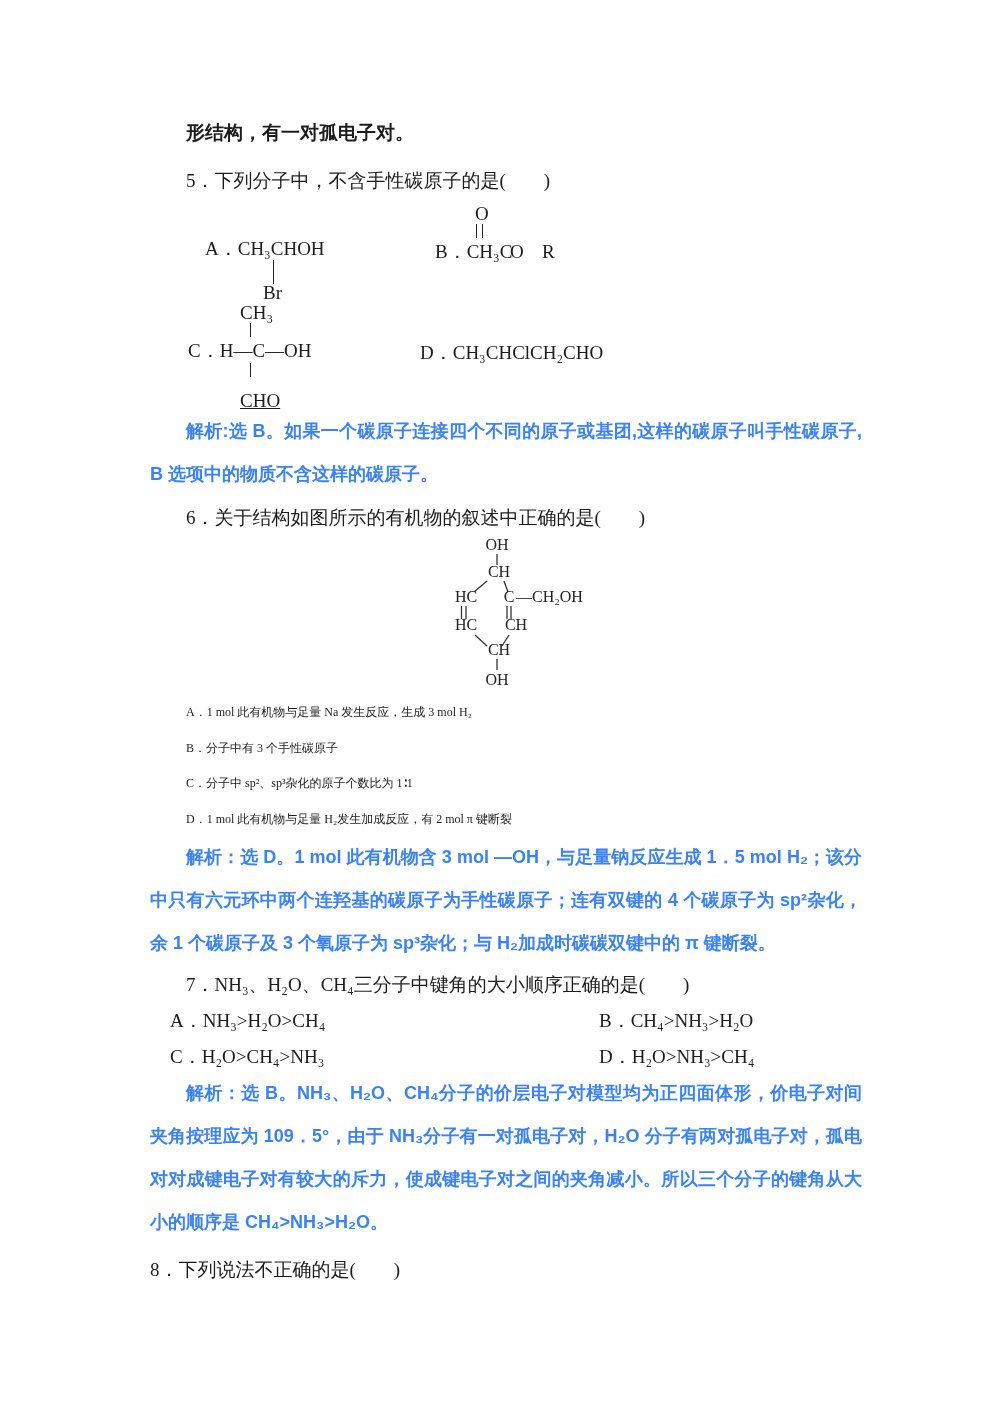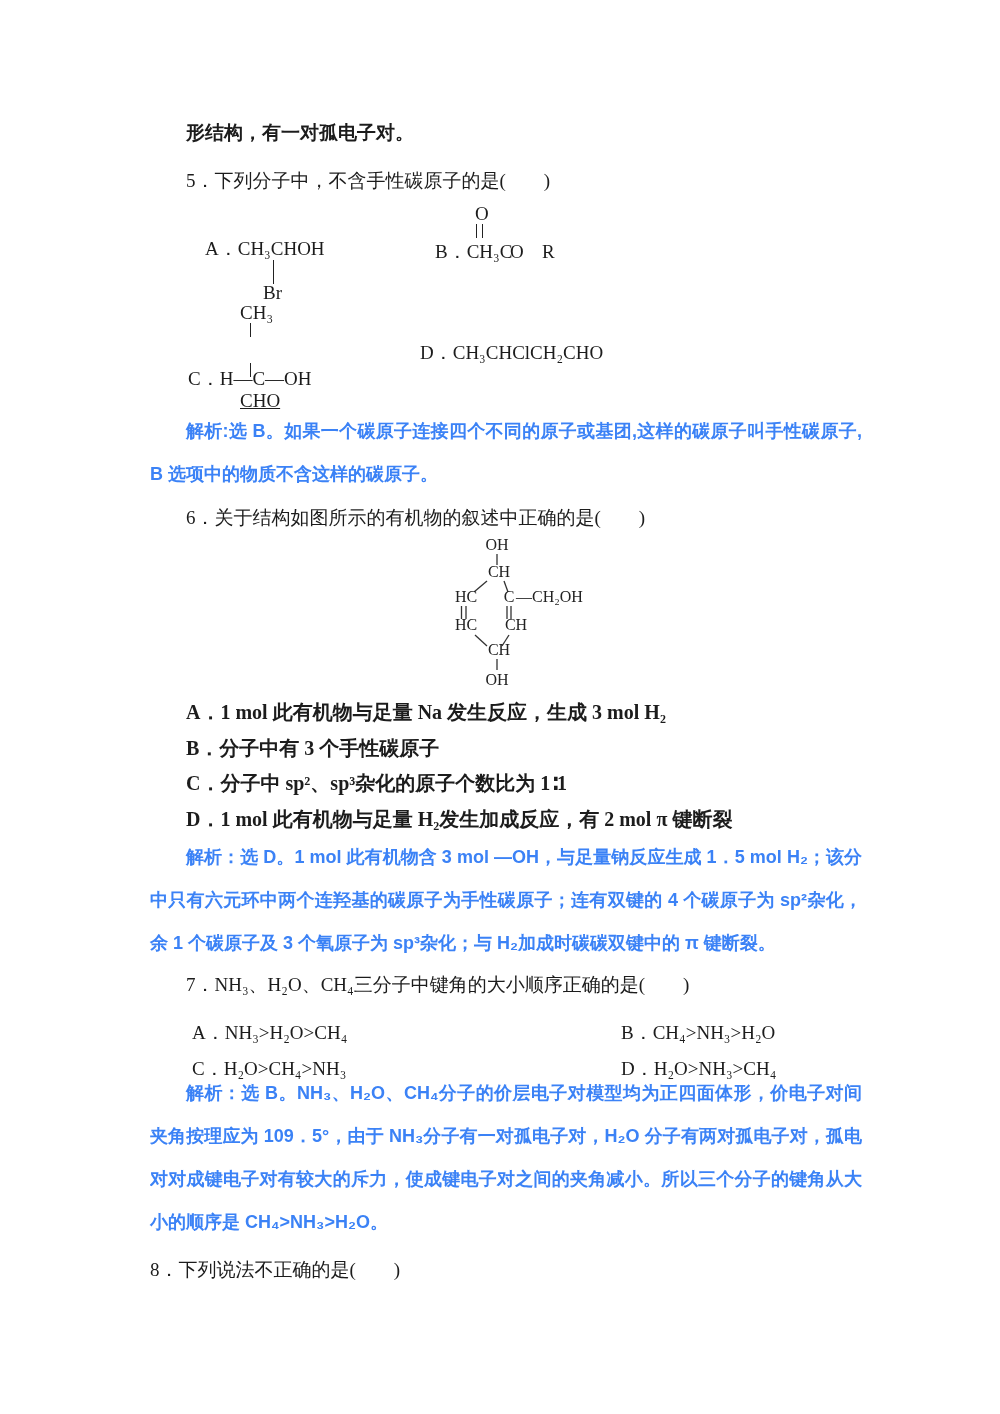--- a/index.html
+++ b/index.html
@@ -15,21 +15,21 @@
     font-family:Liberation Sans, sans-serif;
     font-weight:700;font-size:18px;width:712px;color:#3b82f6;
   }
   .jline{display:block;line-height:43px;white-space:nowrap;}
   .jline.just{text-align:justify;text-align-last:justify;white-space:normal;
     word-break:break-all;overflow:hidden;height:43px;}
   .boldline{
     font-family:"Liberation Sans","DejaVu Sans",sans-serif;
     font-weight:700;font-size:19px;line-height:26px;white-space:pre;
   }
-  .opts6 div{font-size:20px;line-height:35.5px;white-space:pre;padding-left:36px;font-weight:bold;}
+  .opts6 div{font-size:12px;line-height:35.5px;white-space:pre;padding-left:36px;}
   .optrow{position:relative;height:36px;font-size:19px;line-height:36px;white-space:pre;}
   .optrow .left{position:absolute;left:36px;top:0;}
   .optrow .right{position:absolute;left:465px;top:0;}
   .struct{font-size:19px;line-height:22px;}
   .struct span{position:absolute;white-space:pre;}
   .vline{position:absolute;width:0;border-left:1.6px solid #222;}
   .dblv{position:absolute;width:5px;border-left:1.6px solid #222;border-right:1.6px solid #222;}
   svg text{font-family:"Liberation Serif","DejaVu Serif",serif;font-size:16px;fill:#222;}
   svg line{stroke:#333;stroke-width:1.3;}
 </style>
@@ -50,21 +50,21 @@
   <span style="left:52px;top:0;">O</span>
   <div class="dblv" style="left:53px;top:21px;height:14px;"></div>
   <span style="left:12px;top:38px;font-family:Liberation Serif, serif;">B．CH₃C</span>
   <span style="left:87px;top:38px;">O</span>
   <span style="left:119px;top:38px;">R</span>
 </div>
 
 <div class="abs struct" style="left:188px;top:302px;width:200px;height:100px;">
   <span style="left:52px;top:0;">CH₃</span>
   <div class="vline" style="left:62px;top:21px;height:14px;"></div>
-  <span style="left:0;top:38px;margin-top:28px;">C．H—C—OH</span>
+  <span style="left:0;top:38px;">C．H—C—OH</span>
   <div class="vline" style="left:62px;top:61px;height:14px;"></div>
   <span style="left:52px;top:88px;text-decoration:underline;">CHO</span>
 </div>
 
 <div class="abs struct" style="left:420px;top:340px;width:260px;height:26px;">
   <span style="left:0;top:2px;">D．CH₃CHClCH₂CHO</span>
 </div>
 
 <div class="abs jiexi" style="left:150px;top:410px;">
   <span class="jline just indent">解析:选 B。如果一个碳原子连接四个不同的原子或基团,这样的碳原子叫手性碳原子,</span>
@@ -103,21 +103,21 @@
 </div>
 
 <div class="abs jiexi" style="left:150px;top:836px;">
   <span class="jline just indent">解析：选 D。1 mol 此有机物含 3 mol —OH，与足量钠反应生成 1．5 mol H₂；该分子</span>
   <span class="jline just">中只有六元环中两个连羟基的碳原子为手性碳原子；连有双键的 4 个碳原子为 sp²杂化，其</span>
   <span class="jline">余 1 个碳原子及 3 个氧原子为 sp³杂化；与 H₂加成时碳碳双键中的 π 键断裂。</span>
 </div>
 
 <div class="abs stem indent" style="left:150px;top:972px;">7．NH₃、H₂O、CH₄三分子中键角的大小顺序正确的是(　　)</div>
 
-<div class="abs" style="left:156px;top:1003px;width:712px;margin-top:12px;">
+<div class="abs" style="left:134px;top:1003px;width:712px;">
   <div class="optrow">
     <span class="left">A．NH₃&gt;H₂O&gt;CH₄</span>
     <span class="right">B．CH₄&gt;NH₃&gt;H₂O</span>
   </div>
   <div class="optrow">
     <span class="left">C．H₂O&gt;CH₄&gt;NH₃</span>
     <span class="right">D．H₂O&gt;NH₃&gt;CH₄</span>
   </div>
 </div>
 

